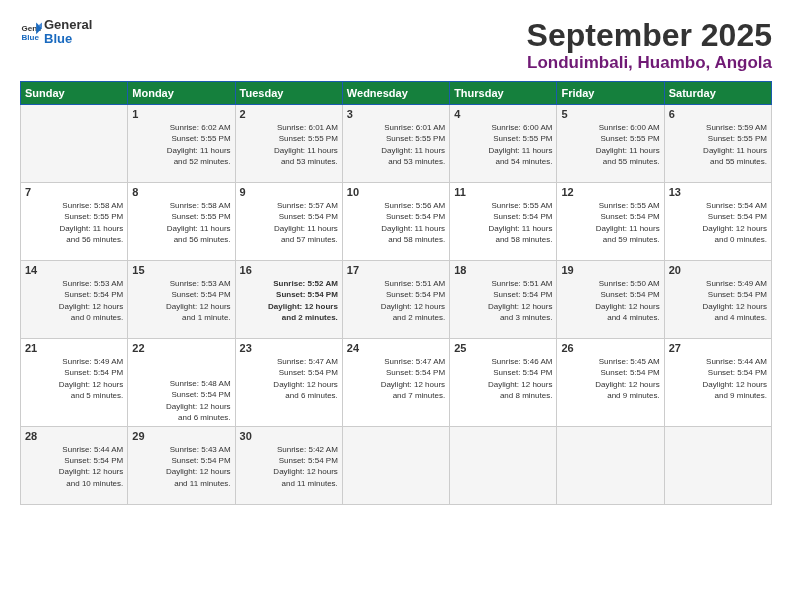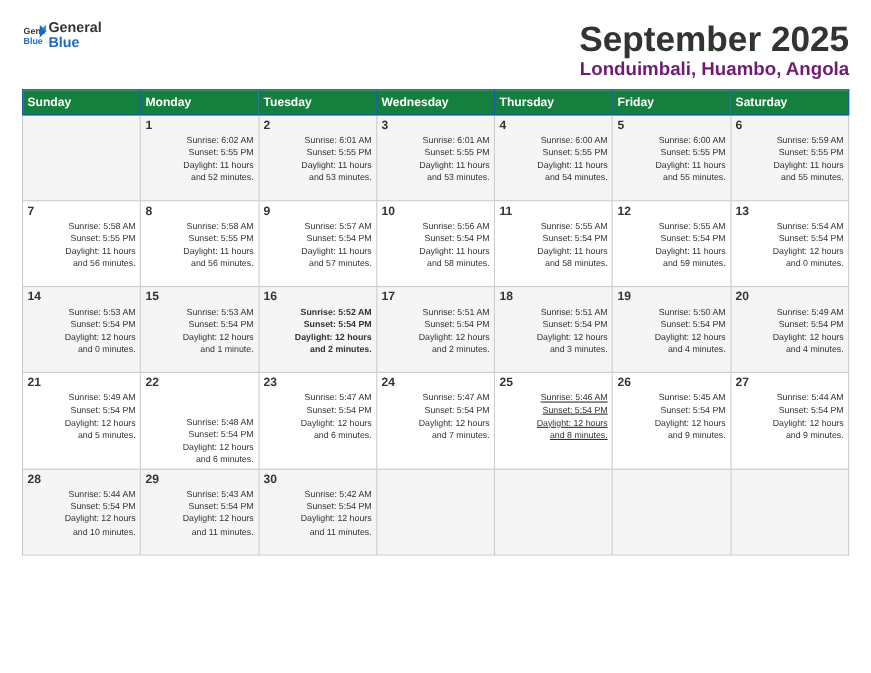--- a/index.html
+++ b/index.html
@@ -293,21 +293,21 @@
           </td>
           <td>
             <span class="day-number">24</span>
             <div class="day-info" style="white-space: pre-line;">Sunrise: 5:47 AM
 Sunset: 5:54 PM
 Daylight: 12 hours
 and 7 minutes.</div>
           </td>
           <td>
             <span class="day-number">25</span>
-            <div class="day-info" style="white-space: pre-line; text-decoration: underline;">Sunrise: 5:46 AM
+            <div class="day-info" style="white-space: pre-line;">Sunrise: 5:46 AM
 Sunset: 5:54 PM
 Daylight: 12 hours
 and 8 minutes.</div>
           </td>
           <td>
             <span class="day-number">26</span>
             <div class="day-info" style="white-space: pre-line;">Sunrise: 5:45 AM
 Sunset: 5:54 PM
 Daylight: 12 hours
 and 9 minutes.</div>

